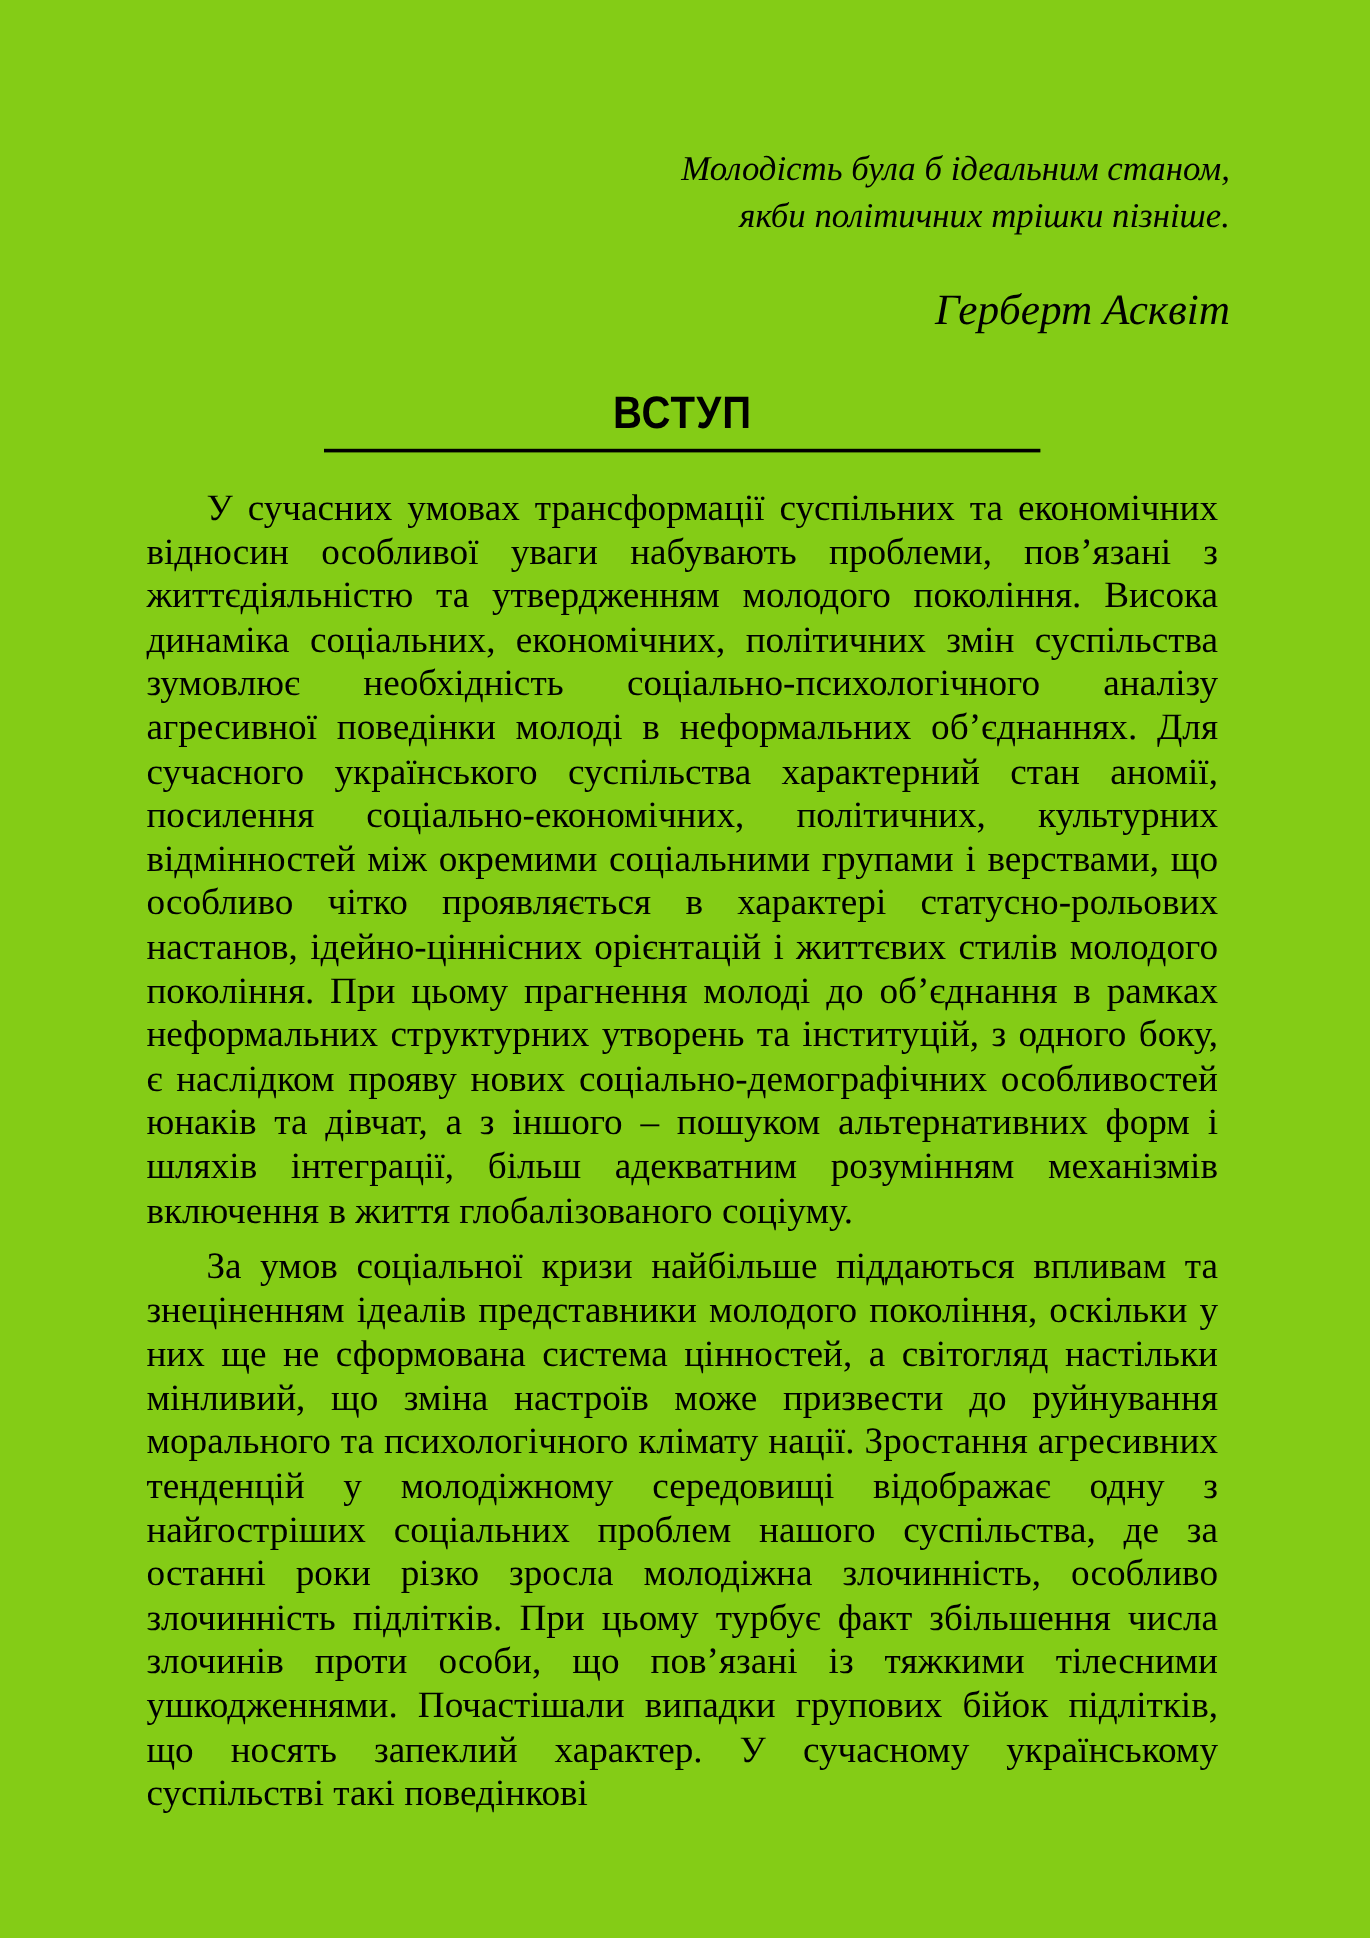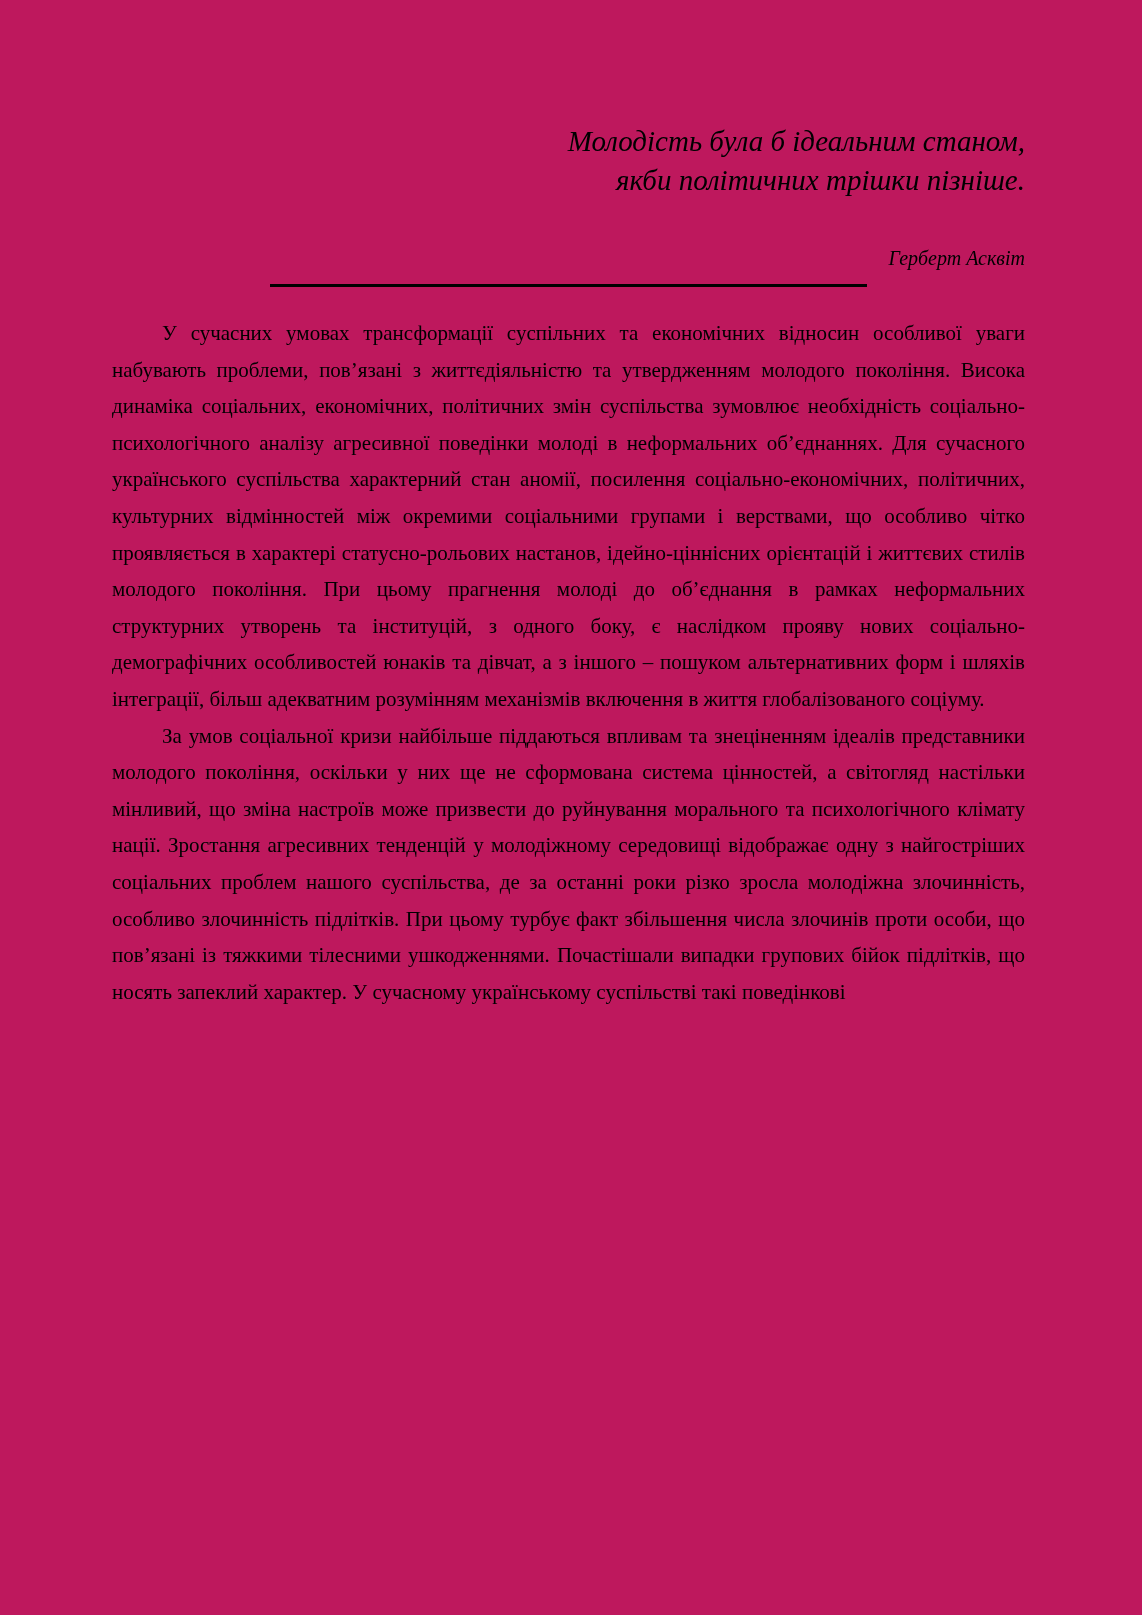--- a/index.html
+++ b/index.html
@@ -18,21 +18,21 @@
     .epigraph {
       text-align: right;
       font-style: italic;
       font-size: 29px;
       line-height: 39px;
     }
     .epigraph-line { display: block; }
     .epigraph-attribution {
       text-align: right;
       font-style: italic;
-      font-size: 20px;
+      font-size: 36px;
       line-height: 39px;
       margin-top: 39px;
     }
     .heading {
       margin-top: 44px;
       text-align: center;
       height: 46px;
     }
     .heading-text {
       display: inline-block;
@@ -44,39 +44,42 @@
       transform: scaleX(0.88);
     }
     .title-rule {
       width: 597px;
       border: none;
       border-top: 3px solid #000000;
       margin: 6px auto 0 auto;
     }
     .body-text { margin-top: 28px; }
     .body-text p {
-      margin: 0;
-      font-size: 21px;
+      margin: 10px;
+      font-size: 31px;
       line-height: 36.6px;
       text-align: justify;
       text-indent: 50px;
     }
   </style>
 </head>
 <body>
 
-<div class="page" style="background: #be185d; color: rgb(0, 0, 0);">
+<div class="page" style="background: #84cc16; color: rgb(0, 0, 0);">
 
   <div class="epigraph">
     <span class="epigraph-line">Молодість була б ідеальним станом,</span>
     <span class="epigraph-line">якби політичних трішки пізніше.</span>
   </div>
 
   <div class="epigraph-attribution">Герберт Асквіт</div>
 
+  <div class="heading">
+    <span class="heading-text">ВСТУП</span>
+  </div>
 
   <hr class="title-rule">
 
   <div class="body-text">
     <p>У сучасних умовах трансформації суспільних та економічних відносин особливої уваги набувають проблеми, пов’язані з життєдіяльністю та утвердженням молодого покоління. Висока динаміка соціальних, економічних, політичних змін суспільства зумовлює необхідність соціально-психологічного аналізу агресивної поведінки молоді в неформальних об’єднаннях. Для сучасного українського суспільства характерний стан аномії, посилення соціально-економічних, політичних, культурних відмінностей між окремими соціальними групами і верствами, що особливо чітко проявляється в характері статусно-рольових настанов, ідейно-ціннісних орієнтацій і життєвих стилів молодого покоління. При цьому прагнення молоді до об’єднання в рамках неформальних структурних утворень та інституцій, з одного боку, є наслідком прояву нових соціально-демографічних особливостей юнаків та дівчат, а з іншого – пошуком альтернативних форм і шляхів інтеграції, більш адекватним розумінням механізмів включення в життя глобалізованого соціуму.</p>
     <p>За умов соціальної кризи найбільше піддаються впливам та знеціненням ідеалів представники молодого покоління, оскільки у них ще не сформована система цінностей, а світогляд настільки мінливий, що зміна настроїв може призвести до руйнування морального та психологічного клімату нації. Зростання агресивних тенденцій у молодіжному середовищі відображає одну з найгостріших соціальних проблем нашого суспільства, де за останні роки різко зросла молодіжна злочинність, особливо злочинність підлітків. При цьому турбує факт збільшення числа злочинів проти особи, що пов’язані із тяжкими тілесними ушкодженнями. Почастішали випадки групових бійок підлітків, що носять запеклий характер. У сучасному українському суспільстві такі поведінкові</p>
   </div>
 
 </div>
 

